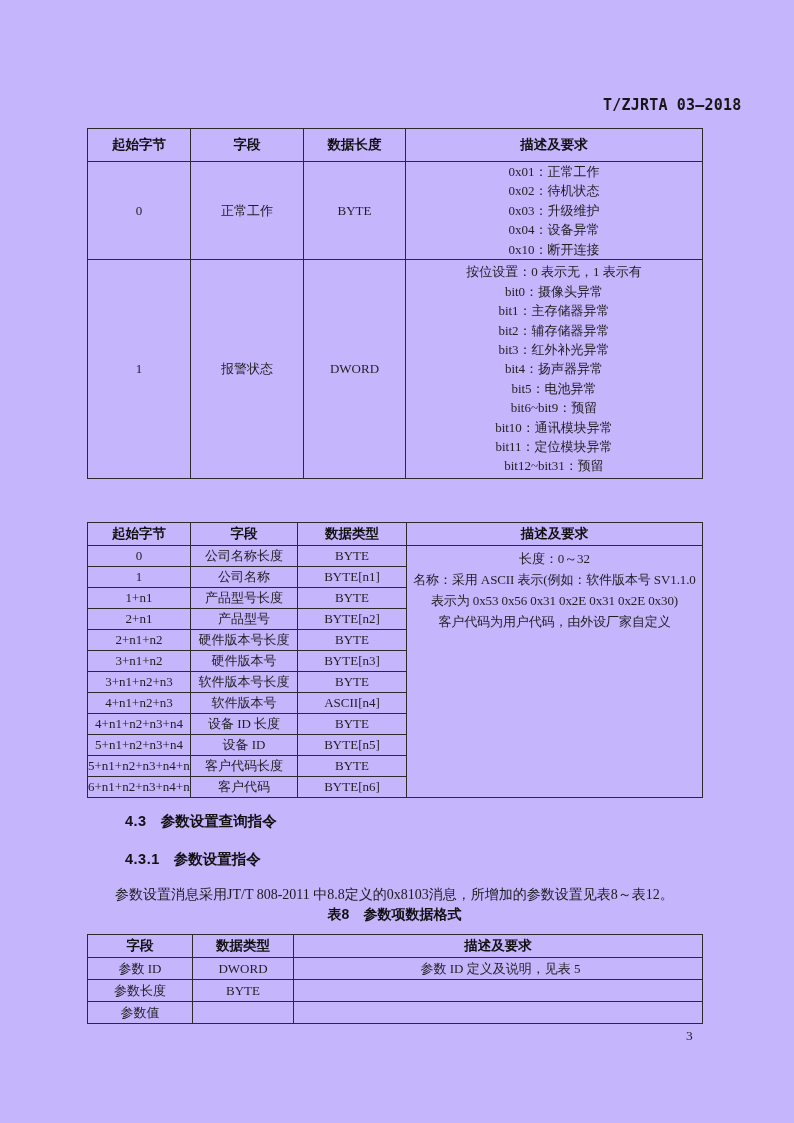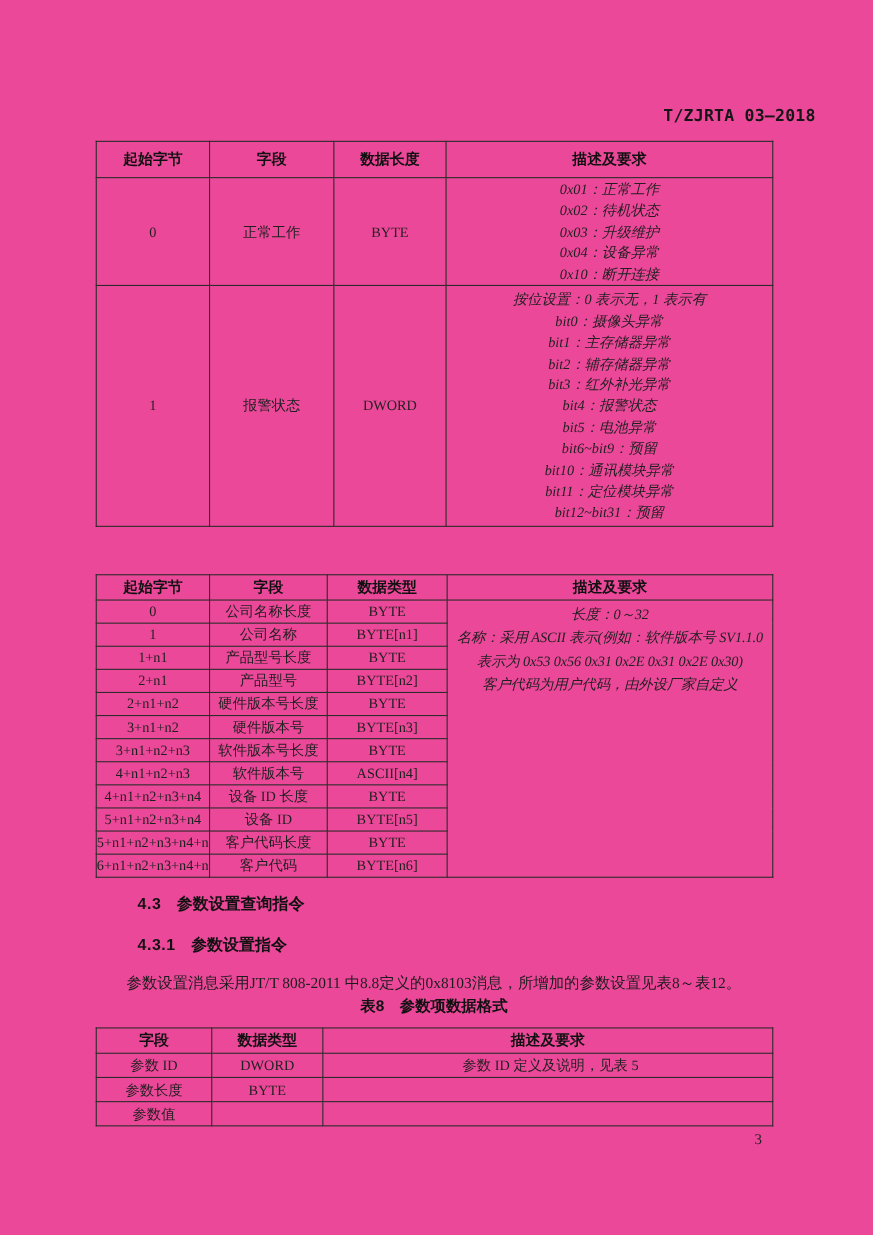--- a/index.html
+++ b/index.html
@@ -1,17 +1,17 @@
 <!DOCTYPE html>
 <html><head>
 <meta charset="utf-8">
 <style>
   html,body { margin:0; padding:0; background:#ffffff; }
   .page {
-    position:relative; width:794px; height:1123px; background:#ec4899;
+    position:relative; width:794px; height:1123px; background:#c4b5fd;
     font-family:"Liberation Serif","DejaVu Serif",serif; color:#1f1f1f;
     overflow:hidden;
   }
   .doc-code {
     position:absolute; left:603px; top:96px;
     font-family:"DejaVu Sans Mono","Liberation Mono",monospace;
     font-weight:700; font-size:15px; letter-spacing:0.2px; color:#161616;
   }
   table.tbl {
     position:absolute; border-collapse:collapse; table-layout:fixed;
@@ -19,21 +19,21 @@
   }
   table.tbl th, table.tbl td {
     border:1px solid #2b2b2b; text-align:center; vertical-align:middle;
     padding:0; overflow:hidden;
   }
   table.tbl th {
     font-family:"Liberation Sans","DejaVu Sans",sans-serif;
     font-weight:700; font-size:13.5px; color:#111;
   }
   .desc-cell { text-align:left; padding:3px 4px 3px 11px; }
-  .desc-line { line-height:19.4px; white-space:nowrap;font-style:italic; }
+  .desc-line { line-height:19.4px; white-space:nowrap; }
   #tbl1 { left:87px; top:128px; width:615px; }
   #tbl1 thead tr { height:33px; }
   #tbl1 .row-work { height:97px; }
   #tbl1 .row-alarm { height:219px; }
   #tbl7 { left:87px; top:522px; width:615px; }
   #tbl7 thead tr { height:23px; }
   #tbl7 tbody tr { height:21px; }
   #tbl7 .desc-cell { vertical-align:top; padding-top:2px; }
   #tbl7 .desc-line { line-height:21px; font-size:13px; letter-spacing:-0.1px; }
   #tbl8 { left:87px; top:934px; width:615px; }
@@ -103,21 +103,21 @@
       <tr class="row-alarm">
         <td>1</td>
         <td>报警状态</td>
         <td>DWORD</td>
         <td class="desc-cell">
           <div class="desc-line">按位设置：0 表示无，1 表示有</div>
           <div class="desc-line">bit0：摄像头异常</div>
           <div class="desc-line">bit1：主存储器异常</div>
           <div class="desc-line">bit2：辅存储器异常</div>
           <div class="desc-line">bit3：红外补光异常</div>
-          <div class="desc-line">bit4：报警状态</div>
+          <div class="desc-line">bit4：扬声器异常</div>
           <div class="desc-line">bit5：电池异常</div>
           <div class="desc-line">bit6~bit9：预留</div>
           <div class="desc-line">bit10：通讯模块异常</div>
           <div class="desc-line">bit11：定位模块异常</div>
           <div class="desc-line">bit12~bit31：预留</div>
         </td>
       </tr>
     </tbody>
   </table>
 

